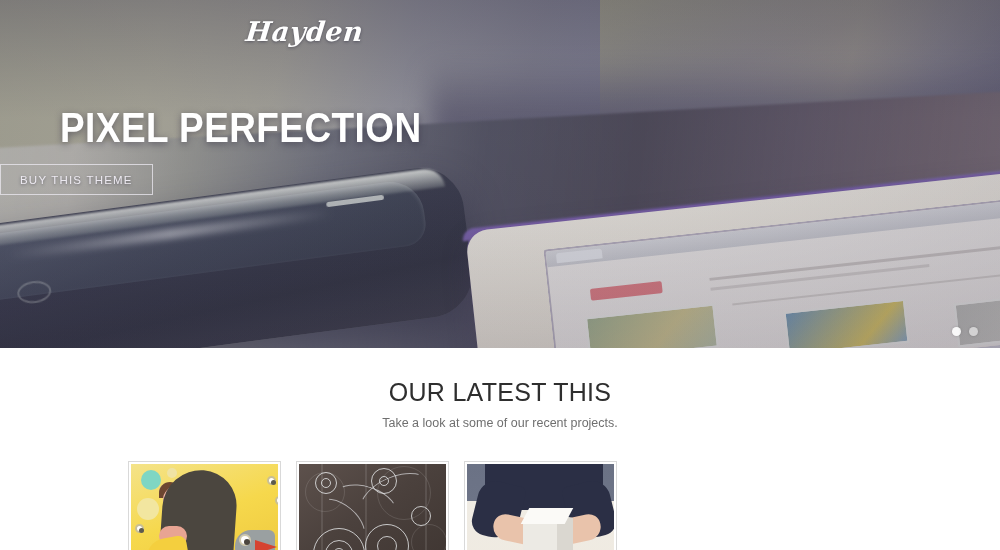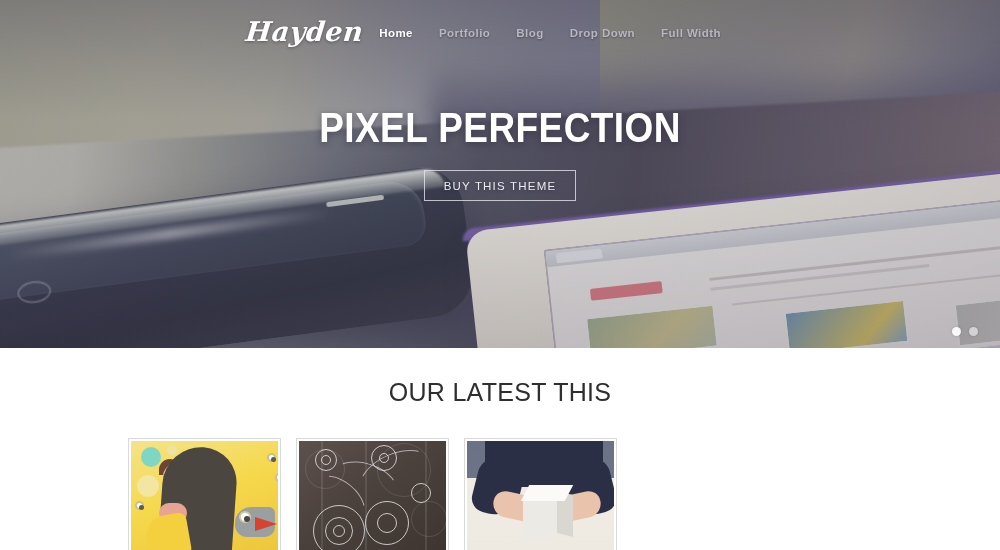--- a/index.html
+++ b/index.html
@@ -180,37 +180,36 @@
   .nav a{
     font-size:11.5px; font-weight:700; letter-spacing:.45px;
     color:#b9b6c0; text-decoration:none; padding:0 13px;
     text-shadow:0 1px 2px rgba(30,30,45,.45);
     white-space:nowrap;
   }
   .nav a.active{ color:#ffffff; }
 
   .hero-copy{
     position:absolute; left:0; top:0; width:1000px; z-index:8;
-    text-align:center;
   }
   .hero-title{
     margin-top:107px;
     font-family:"Liberation Sans Narrow","Liberation Sans", sans-serif;
     font-weight:700; font-size:42px; line-height:1;
     letter-spacing:.5px; color:#ffffff;
     transform:scaleX(.88);
     text-shadow:0 2px 8px rgba(45,42,62,.55);
   }
   .hero-sub{
     margin-top:14px; font-size:18.5px; color:#d8d5dc; font-weight:400;
     letter-spacing:.1px;
     text-shadow:0 1px 5px rgba(45,42,62,.5);
   }
   .hero-btn{
-    display:inline-block; margin-top:21px;
+    display:inline-block; margin-top:15px;
     padding:9px 19px 8px;
     border:1px solid rgba(233,231,238,.78);
     color:#ece9f0; background:transparent;
     font-size:11.5px; font-weight:400; letter-spacing:1.2px;
     text-decoration:none; cursor:pointer;
     text-shadow:0 1px 3px rgba(45,42,62,.5);
   }
 
   
   .work{ width:1000px; background:#fff; padding-top:30px; }
@@ -359,42 +358,36 @@
         <div class="scr-box2"></div>
         <div class="scr-box3"></div>
       </div>
     </div>
   </div>
 
   <div class="hero-tint"></div>
 
   <div class="topbar">
     <div class="logo">Hayden</div>
-    <nav class="nav">
-      <a href="#" class="active">Home</a>
-      <a href="#">Portfolio</a>
-      <a href="#">Blog</a>
-      <a href="#">Drop Down</a>
-      <a href="#">Full Width</a>
-    </nav>
   </div>
 
   <div class="hero-copy">
     <div class="hero-title">PIXEL PERFECTION</div>
     <a href="#" class="hero-btn">BUY THIS THEME</a>
   </div>
 
   <div class="slider-dots">
     <span class="active"></span>
     <span></span>
   </div>
 </section>
 
 <section class="work">
   <h2>OUR LATEST THIS</h2>
+  <p class="lead">Take a look at some of our recent projects.</p>
 
   <div class="grid">
 
     <div class="card">
       <div class="thumb t1">
         <div class="dot d1"></div>
         <div class="dot d2"></div>
         <div class="dot d3"></div>
         <div class="dot d4"></div>
         <div class="stalk s1"></div>

